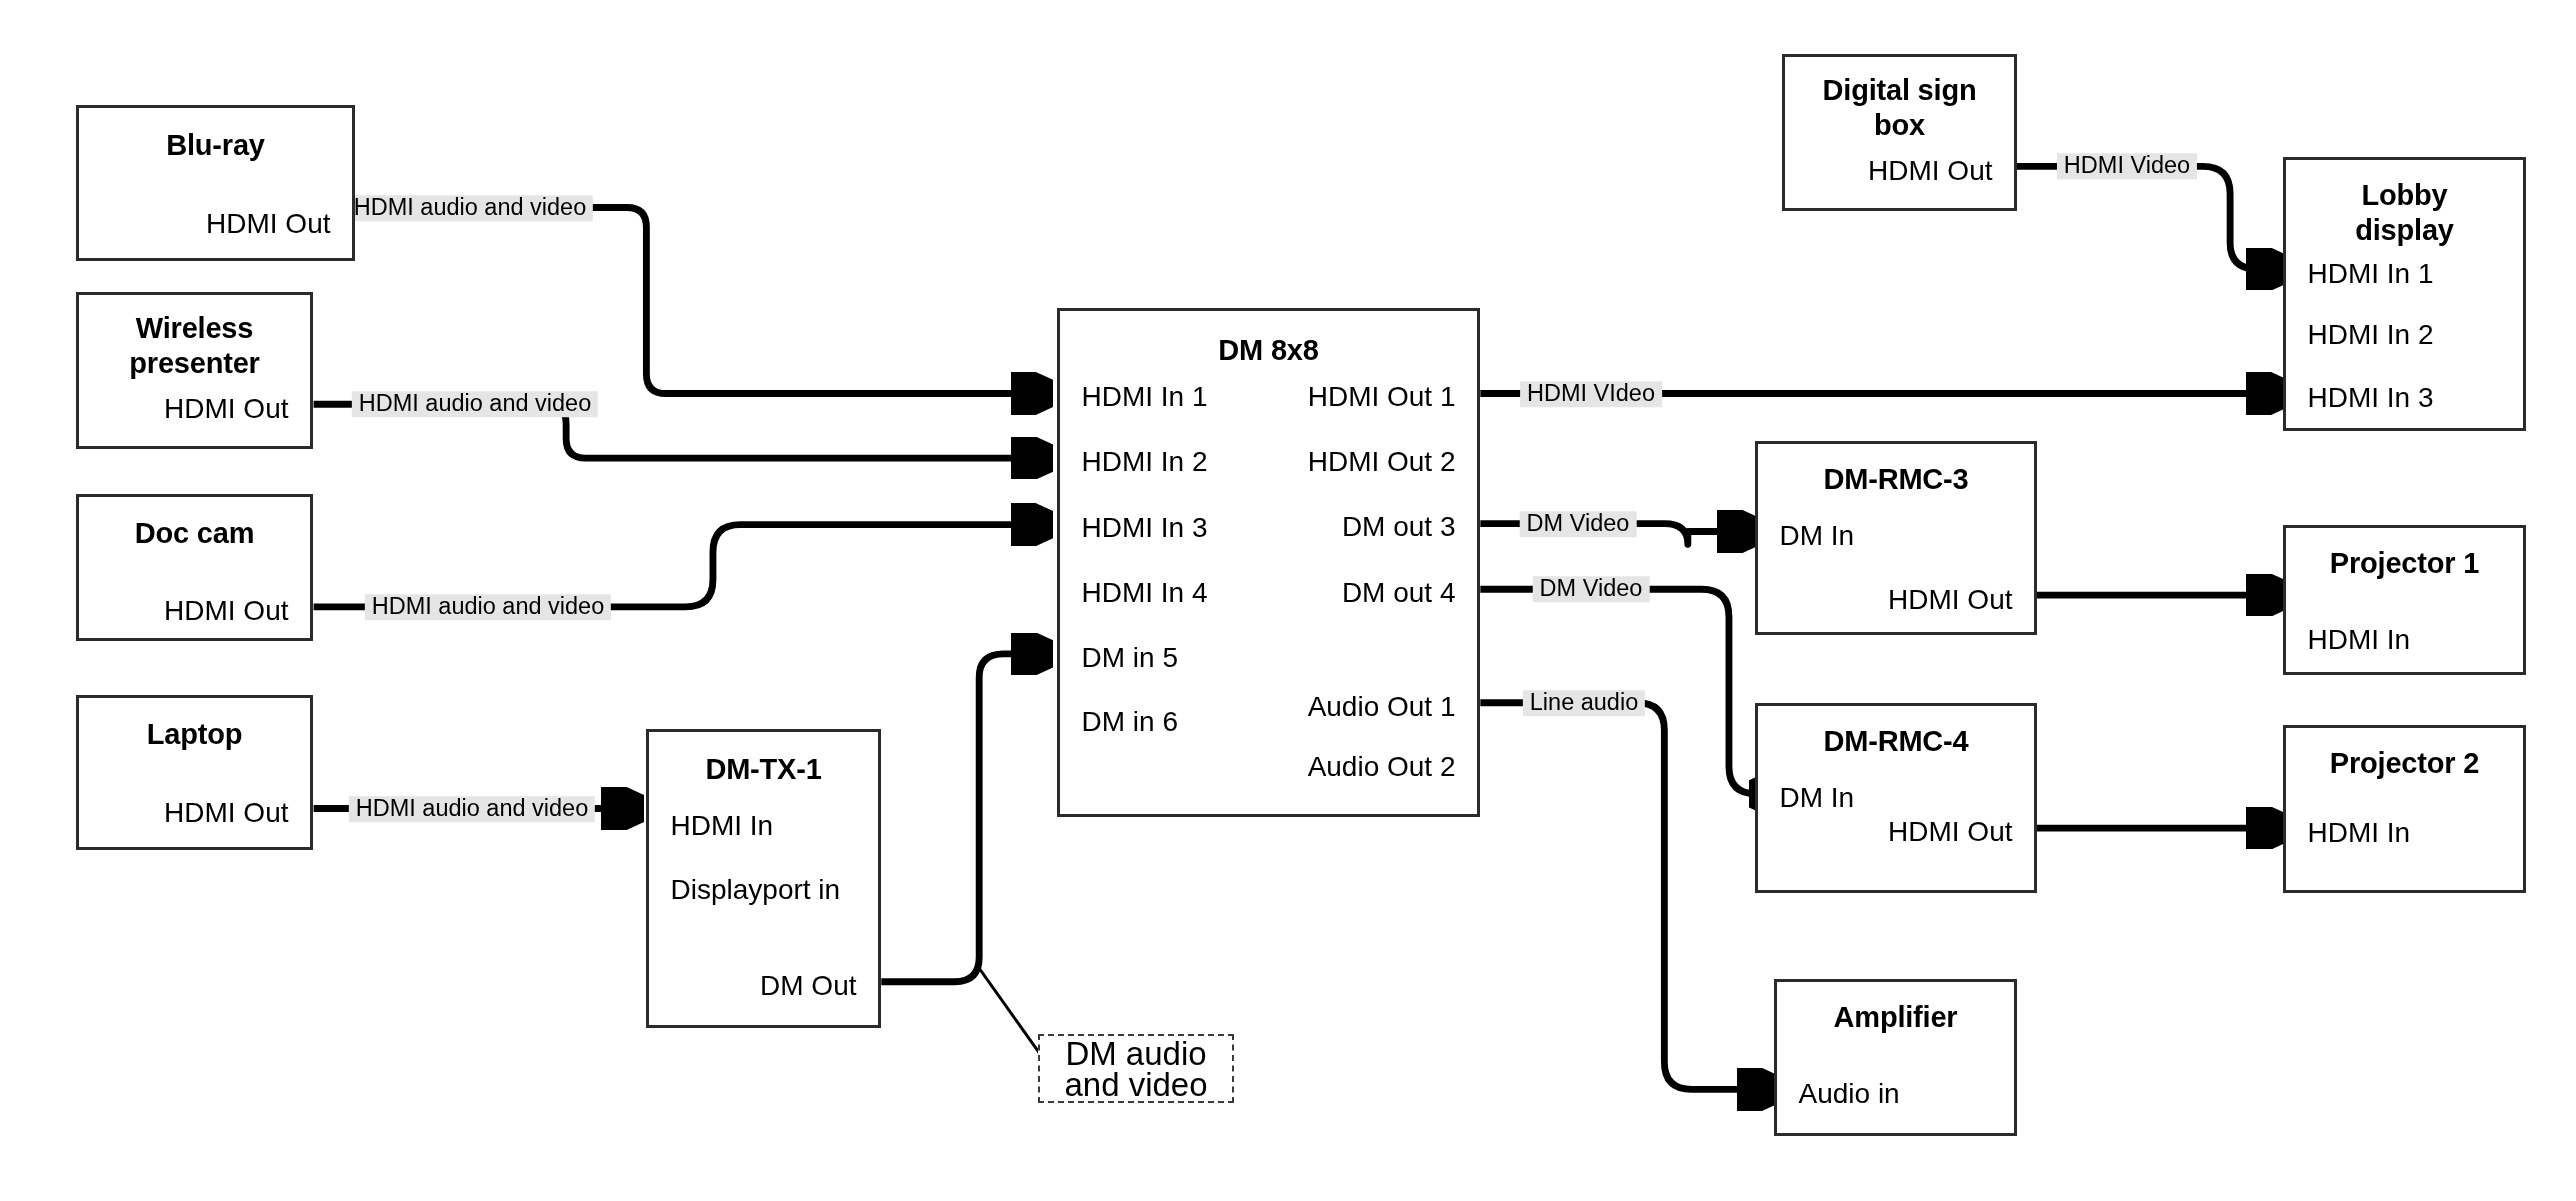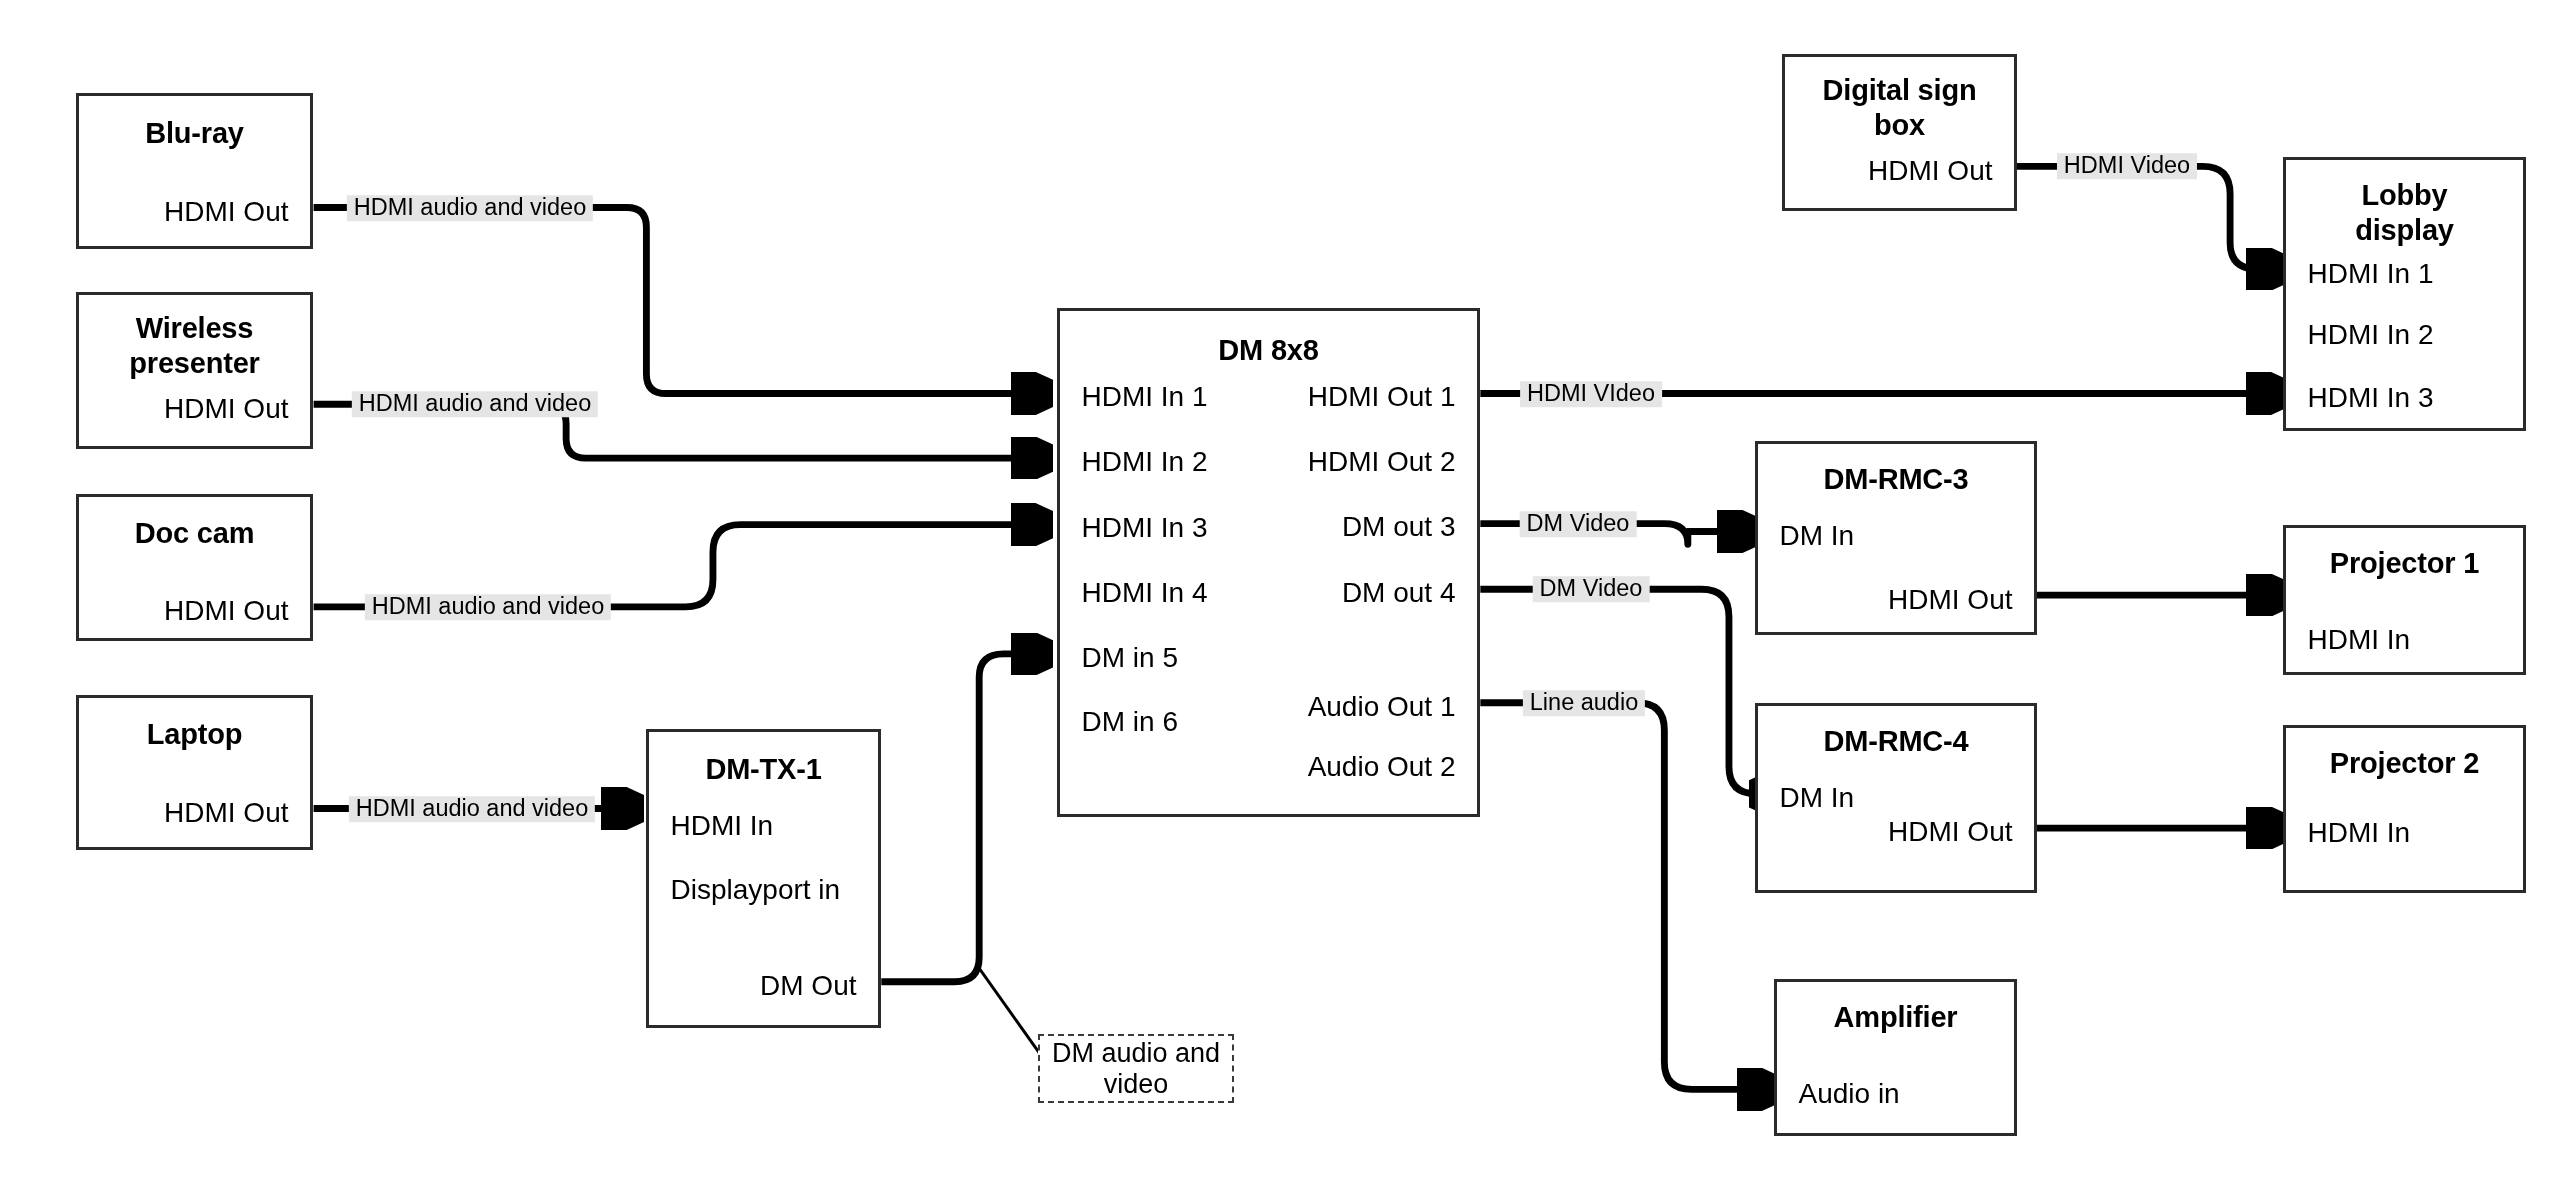--- a/index.html
+++ b/index.html
@@ -46,21 +46,21 @@
   
   .note{
     position:absolute;
     box-sizing:border-box;
     border:2.9px dashed #3a3a3a;
     background:#ffffff;
     display:flex;
     align-items:center;
     justify-content:center;
     text-align:center;
-    font-size:27px;
+    font-size:33px;
     line-height:31px;
     padding:3.9px 7.8px;
     z-index:5;
   }
 
   
   .edge-label{
     position:absolute;
     font-size:23.5px;
     line-height:25.5px;
@@ -139,21 +139,21 @@
   <div class="edge-label" style="left:2127px;top:166px;">HDMI Video</div>
 
   <div class="edge-label" style="left:1591px;top:394px;">HDMI VIdeo</div>
 
   <div class="edge-label" style="left:1578px;top:524px;">DM Video</div>
 
   <div class="edge-label" style="left:1591px;top:589px;">DM Video</div>
 
   <div class="edge-label" style="left:1584px;top:703px;">Line audio</div>
 
-  <div class="box" style="left:76px;top:93px;width:237px;height:156px;">
+  <div class="box" style="left:76px;top:105px;width:279px;height:156px;">
     <div class="box-title" style="top:19.6px;">Blu-ray</div>
     <div class="port right" style="top:115px;">HDMI Out</div>
   </div>
 
   <div class="box" style="left:76px;top:292px;width:237px;height:157px;">
     <div class="box-title" style="top:15.7px;">Wireless</div>
     <div class="box-title" style="top:51px;">presenter</div>
     <div class="port right" style="top:113px;">HDMI Out</div>
   </div>
 

